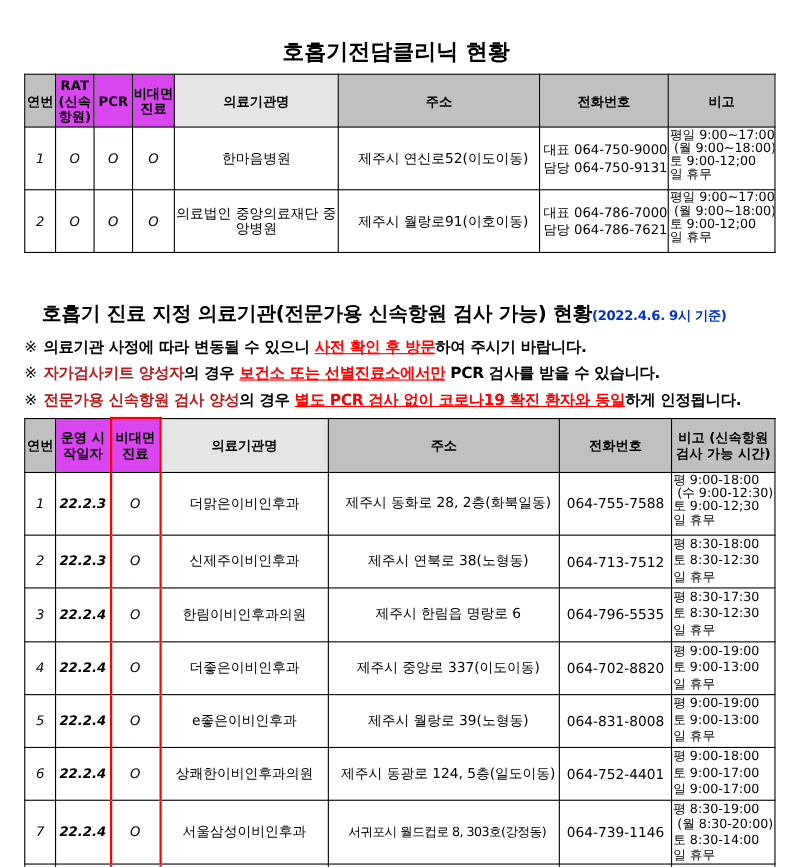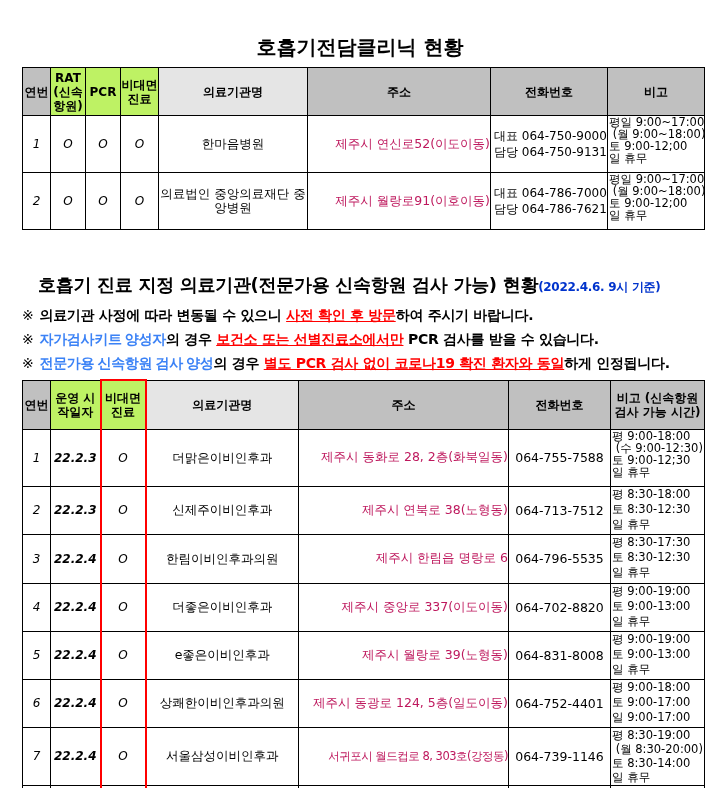--- a/index.html
+++ b/index.html
@@ -2,38 +2,38 @@
 <html><head>
 <meta charset="utf-8">
 <style>
   html, body { margin:0; padding:0; background:#ffffff; }
   body { width:720px; height:788px; position:relative; overflow:hidden; font-family:"DejaVu Sans", sans-serif; color:#000; }
   .title1 { position:absolute; left:0; top:34px; width:720px; text-align:center; font-size:20px; font-weight:bold; letter-spacing:0px; }
   table { border-collapse:collapse; position:absolute; left:22px; table-layout:fixed; }
   td, th { border:1px solid #000; padding:0; text-align:center; vertical-align:middle; overflow:hidden; }
   th { font-weight:bold; font-size:12px; line-height:14px; }
   .gray { background:#c0c0c0; }
-  .yellow { background:#bef264; }
+  .yellow { background:#d946ef; }
   .orange { background:#e5e5e5; }
   td { font-size:12.5px; }
   .num { font-style:italic; font-size:12px; }
   .circle { font-style:italic; font-size:12px; }
   .date { font-style:italic; font-weight:bold; font-size:12px;margin-left:20px; }
-  .addr { color:#be185d; text-align:right; padding-left:8px; font-size:12.5px; white-space:nowrap; }
+  .addr { color:#000000; text-align:center; padding-left:8px; font-size:12.5px; white-space:nowrap; }
   .addr.small { font-size:11.5px; letter-spacing:-0.5px; padding-left:6px; }
   .phone { font-size:12.5px; white-space:nowrap; }
   .phone2 { text-align:left; padding-left:3px; font-size:12px; line-height:16px; white-space:nowrap; }
   .note { text-align:left; font-size:11.5px; line-height:12px; padding-left:1px; white-space:pre; vertical-align:top; }
   .name { font-size:12.5px; line-height:14px; }
   #t1 { top:67px; width:682px; }
   #t2 { top:379px; width:682px; }
   .title2 { position:absolute; left:38px; top:273px; font-size:18px; font-weight:bold; white-space:nowrap; letter-spacing:-0.3px; }
   .title2 .date-note { color:#0033cc; font-size:12px; font-weight:bold;text-align:right; }
   .notice { position:absolute; left:22px; font-size:14px; font-weight:bold; white-space:nowrap; letter-spacing:-0.3px; }
-  .notice .blue { color:#3b82f6;font-family:Liberation Serif, serif; }
+  .notice .blue { color:#b91c1c; }
   .notice .red { color:#ff0000; text-decoration:underline; }
   .notice .sym { font-weight:normal; margin-right:6px; }
   .redcol { border-left:2px solid #ff0000 !important; border-right:2px solid #ff0000 !important; }
   .redtop { border-top:2px solid #ff0000 !important; }
 </style>
 </head>
 <body>
 
 <div class="title1">호흡기전담클리닉 현황</div>
 

